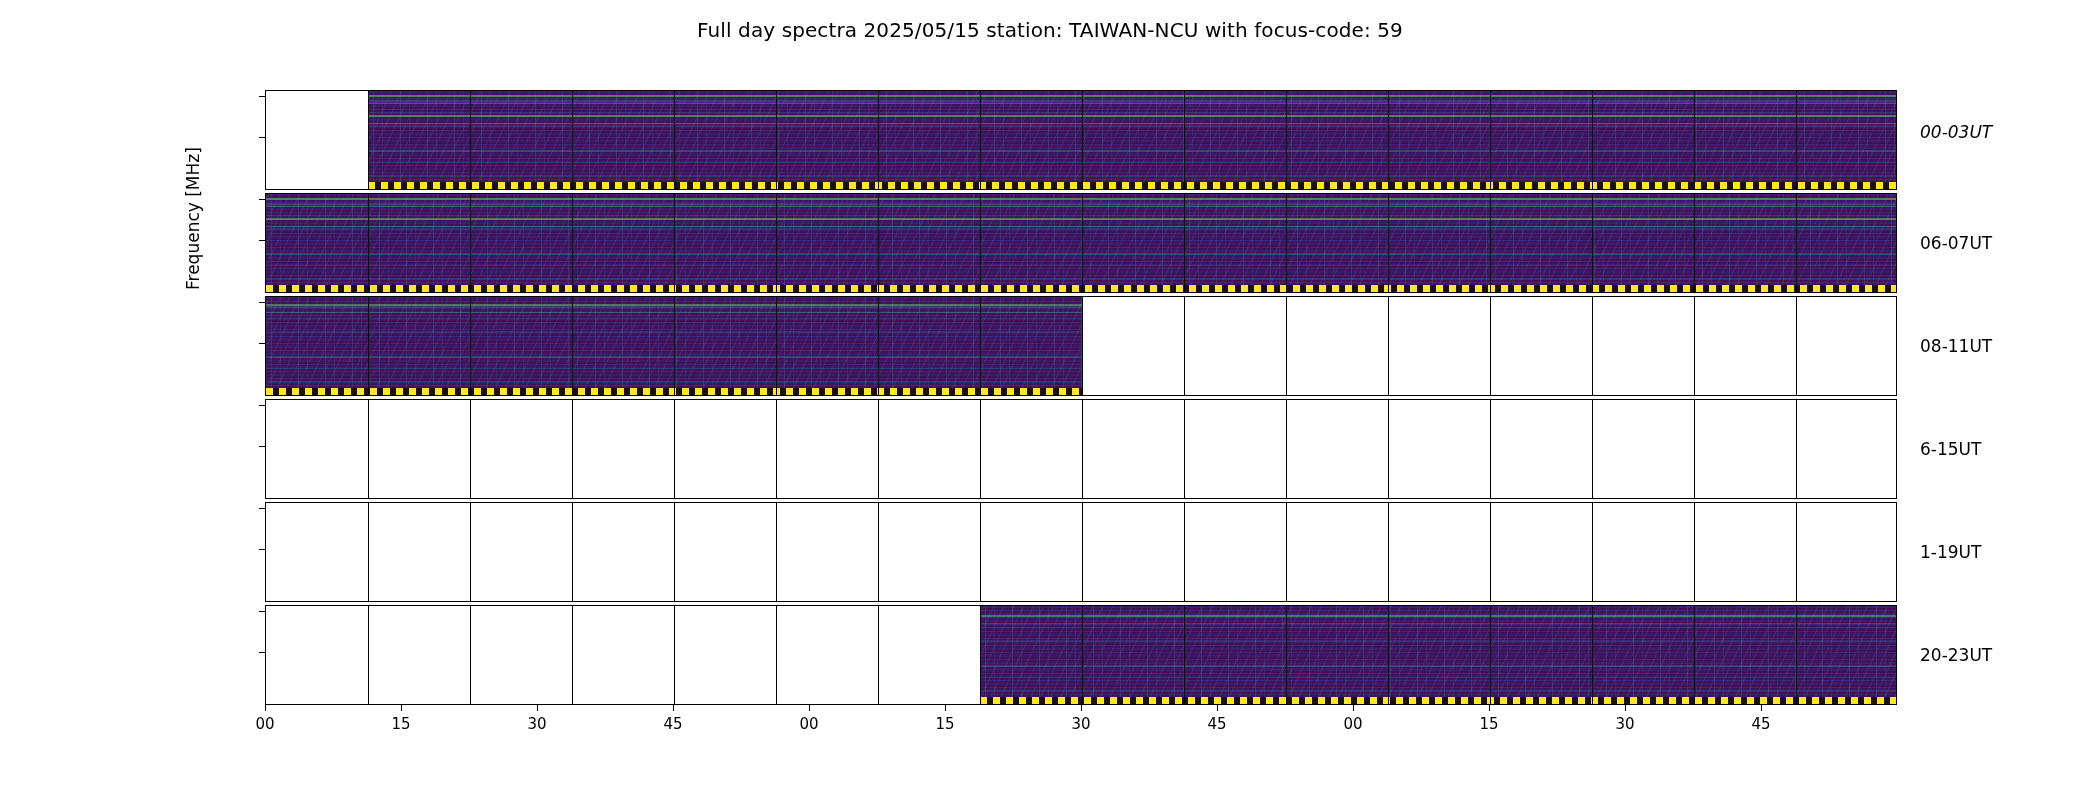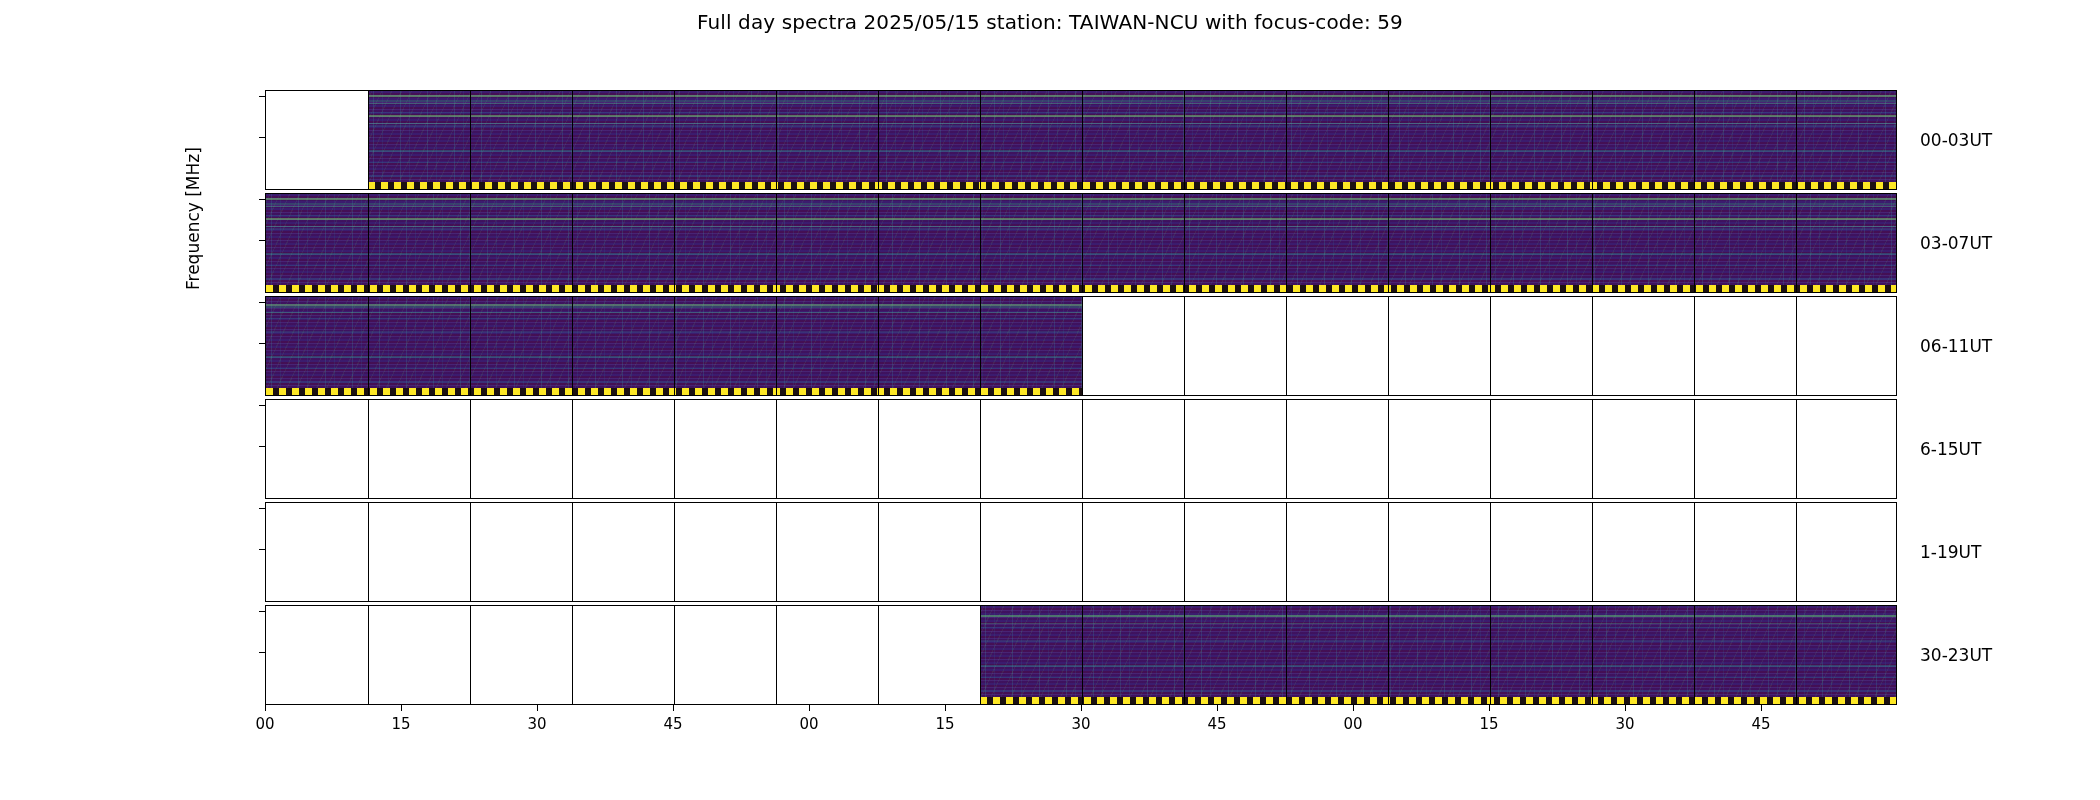--- a/index.html
+++ b/index.html
@@ -4,21 +4,21 @@
 <style>
   html,body{margin:0;padding:0;background:#ffffff;}
   body{
     width:2100px;height:800px;position:relative;overflow:hidden;
     font-family:"DejaVu Sans","Liberation Sans",sans-serif;
     color:#000000;
   }
 
   
   #fig-title{
-    position:absolute;left:0;top:8px;width:2100px;text-align:center;
+    position:absolute;left:0;top:16px;width:2100px;text-align:center;
     font-size:20px;line-height:28px;color:#000;letter-spacing:.1px;
   }
 
   
   #axes{
     position:absolute;left:265px;top:90px;width:1632px;height:615px;
   }
 
   .row{
     position:absolute;left:0;width:1632px;height:100px;
@@ -321,18 +321,18 @@
     <div class="xtick" style="left: 1088px;"></div>
     <div class="xlabel" style="left: 1068px;">00</div>
     <div class="xtick" style="left: 1224px;"></div>
     <div class="xlabel" style="left: 1204px;">15</div>
     <div class="xtick" style="left: 1360px;"></div>
     <div class="xlabel" style="left: 1340px;">30</div>
     <div class="xtick" style="left: 1496px;"></div>
     <div class="xlabel" style="left: 1476px;">45</div>
   </div>
 
-<div class="rowlabel" style="top: 130px;">00-03UT</div>
-<div class="rowlabel" style="top: 233px;">03-07UT</div>
-<div class="rowlabel" style="top: 336px;">06-11UT</div>
+<div class="rowlabel" style="top: 122px; font-style: italic;">00-03UT</div>
+<div class="rowlabel" style="top: 233px;">06-07UT</div>
+<div class="rowlabel" style="top: 336px;">08-11UT</div>
 <div class="rowlabel" style="top: 439px;">6-15UT</div>
 <div class="rowlabel" style="top: 542px;">1-19UT</div>
-<div class="rowlabel" style="top: 645px;">30-23UT</div>
+<div class="rowlabel" style="top: 645px;">20-23UT</div>
 
 </body></html>

